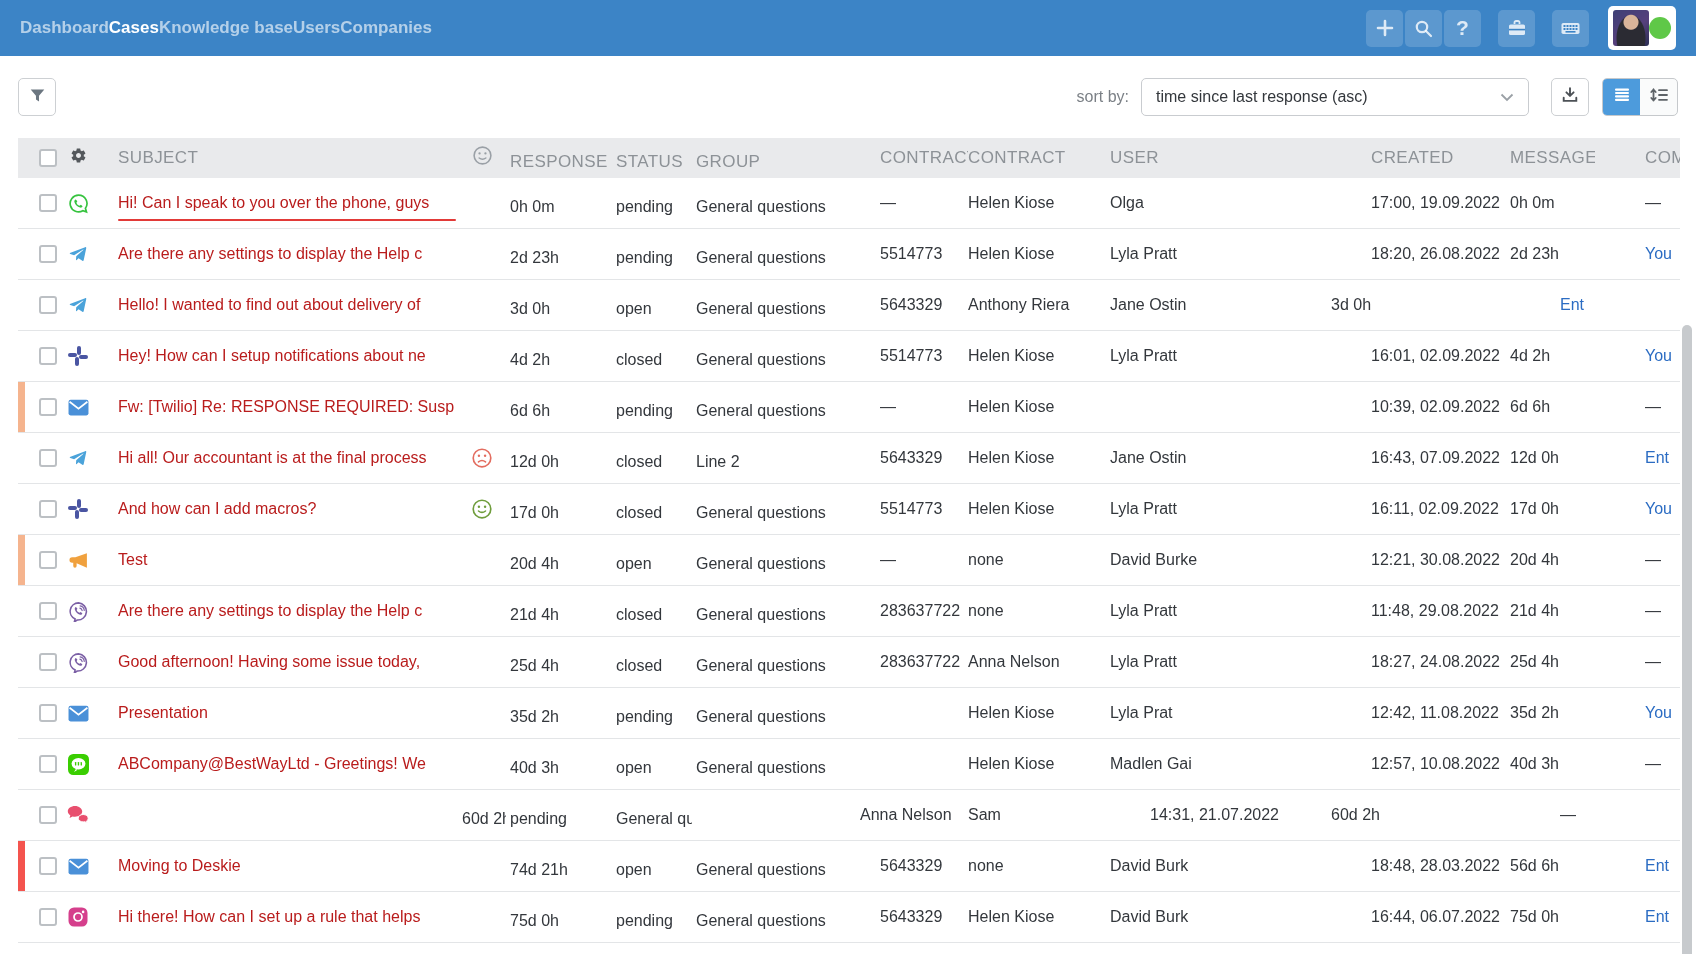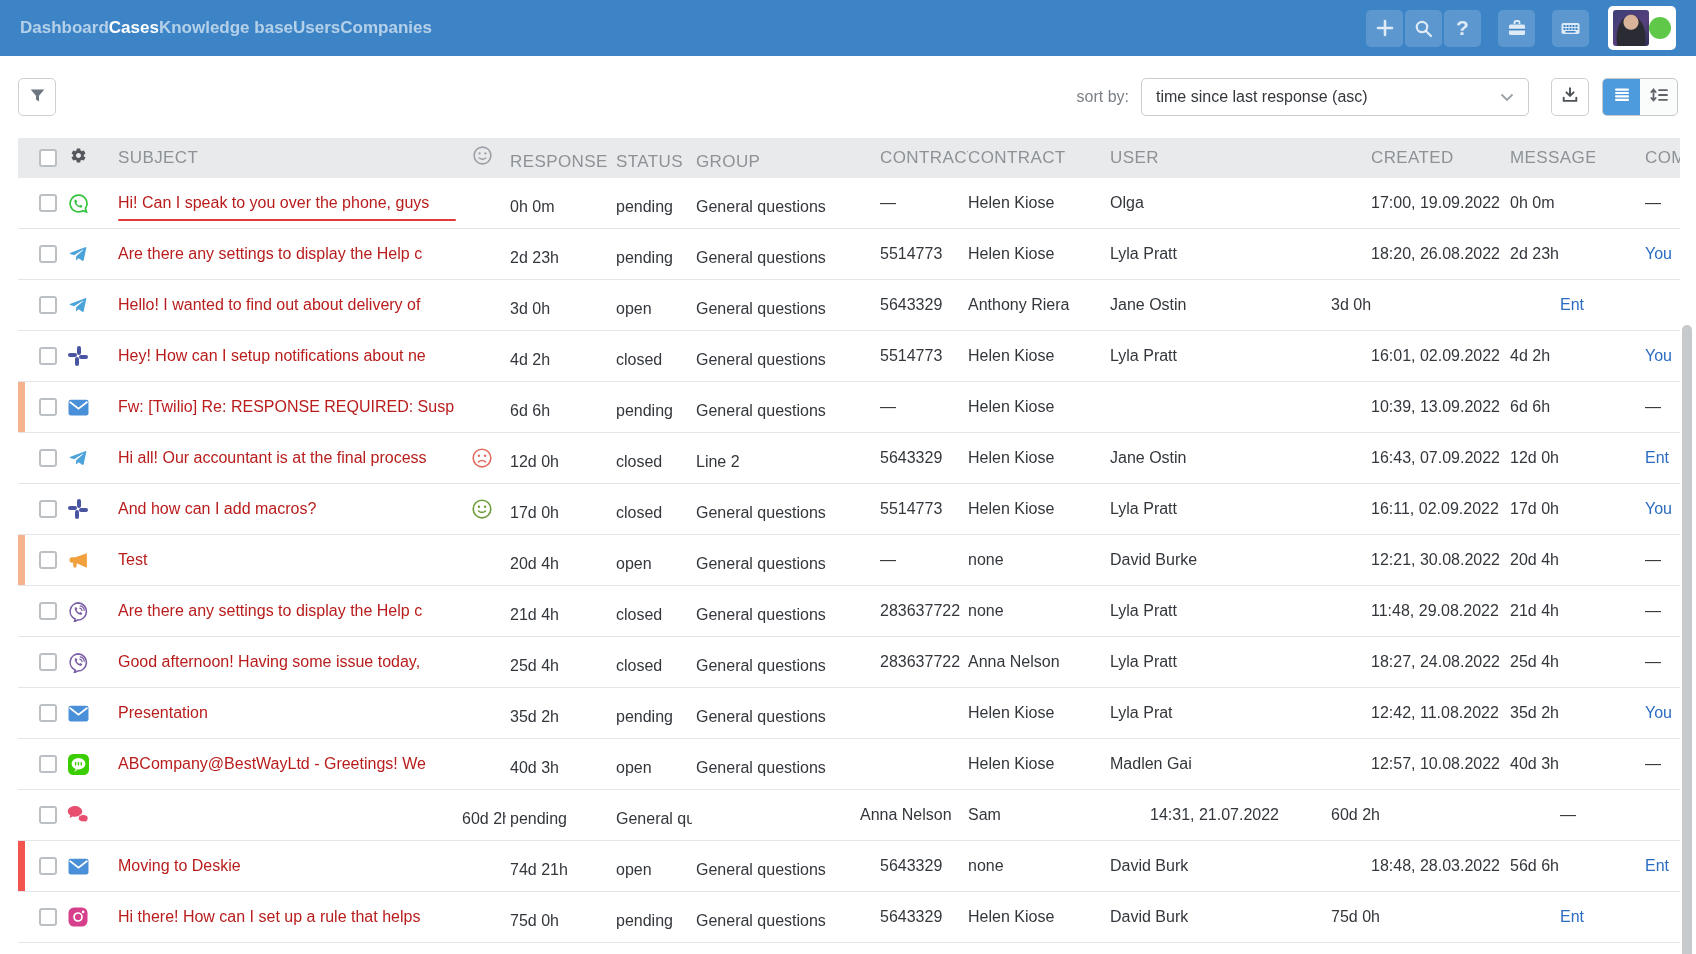--- a/index.html
+++ b/index.html
@@ -350,21 +350,21 @@
           <div class="cell-subject">
             <span class="subject-text">Fw: [Twilio] Re: RESPONSE REQUIRED: Susp</span>
           </div>
           <div class="cell-smiley"></div>
           <div class="cell-pad resp-green">6d 6h</div>
           <div class="cell-pad st-pending">pending</div>
           <div class="cell-pad">General questions</div>
           <div class="cell-contract">—</div>
           <div>Helen Kiose</div>
           <div></div>
-          <div style="padding-left: 40px;">10:39, 13.09.2022</div>
+          <div style="padding-left: 40px;">10:39, 02.09.2022</div>
           <div>6d 6h</div>
           <div class="cell-company">—</div>
         </div>
         <div class="grid trow">
           <div class="cell-check">
             <span class="checkbox"></span>
           </div>
           <div class="cell-icon">
             <svg width="22" height="22" viewBox="0 0 24 24">
               <path fill="#4ba3da" d="M9.78 18.65l.28-4.23 7.68-6.92c.34-.31-.07-.46-.52-.19L7.74 13.3 3.64 12c-.88-.25-.89-.86.2-1.3l15.97-6.16c.73-.33 1.43.18 1.15 1.3l-2.72 12.81c-.19.91-.74 1.13-1.5.71L12.6 16.6l-1.99 1.93c-.23.23-.42.42-.83.12z"></path>
@@ -622,20 +622,21 @@
           <div class="cell-subject">
             <span class="subject-text">Hi there! How can I set up a rule that helps</span>
           </div>
           <div class="cell-smiley"></div>
           <div class="cell-pad resp-red">75d 0h</div>
           <div class="cell-pad st-pending">pending</div>
           <div class="cell-pad">General questions</div>
           <div class="cell-contract">5643329</div>
           <div>Helen Kiose</div>
           <div>David Burk</div>
+          <div style="padding-left: 40px;">16:44, 06.07.2022</div>
           <div>75d 0h</div>
           <div class="cell-company">
             <span class="company-link">Ent</span>
           </div>
         </div>
       </div>
 
     <div class="scroll-thumb"></div>
   </div>
 

